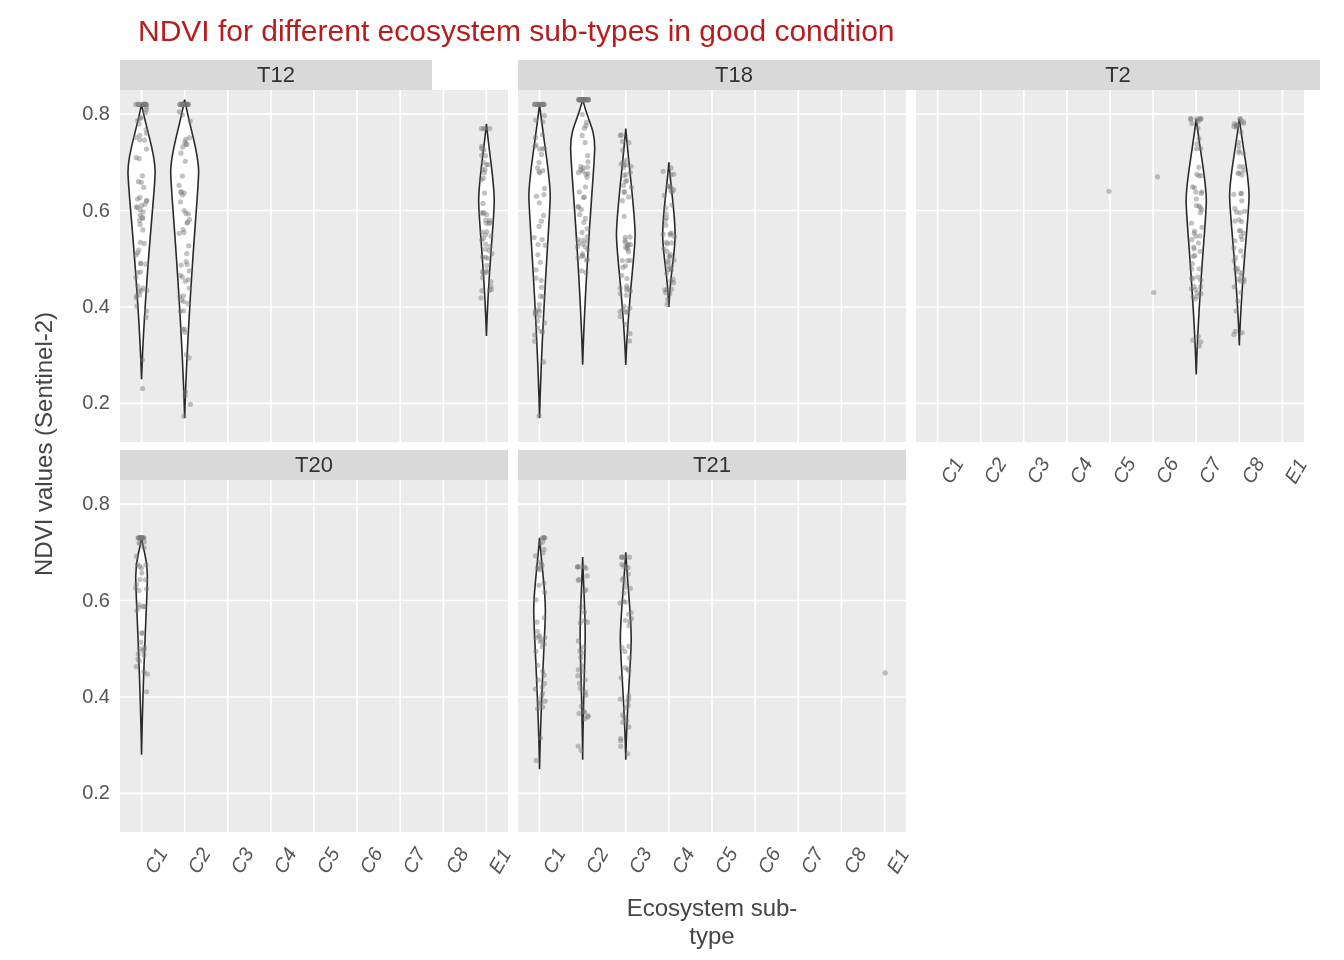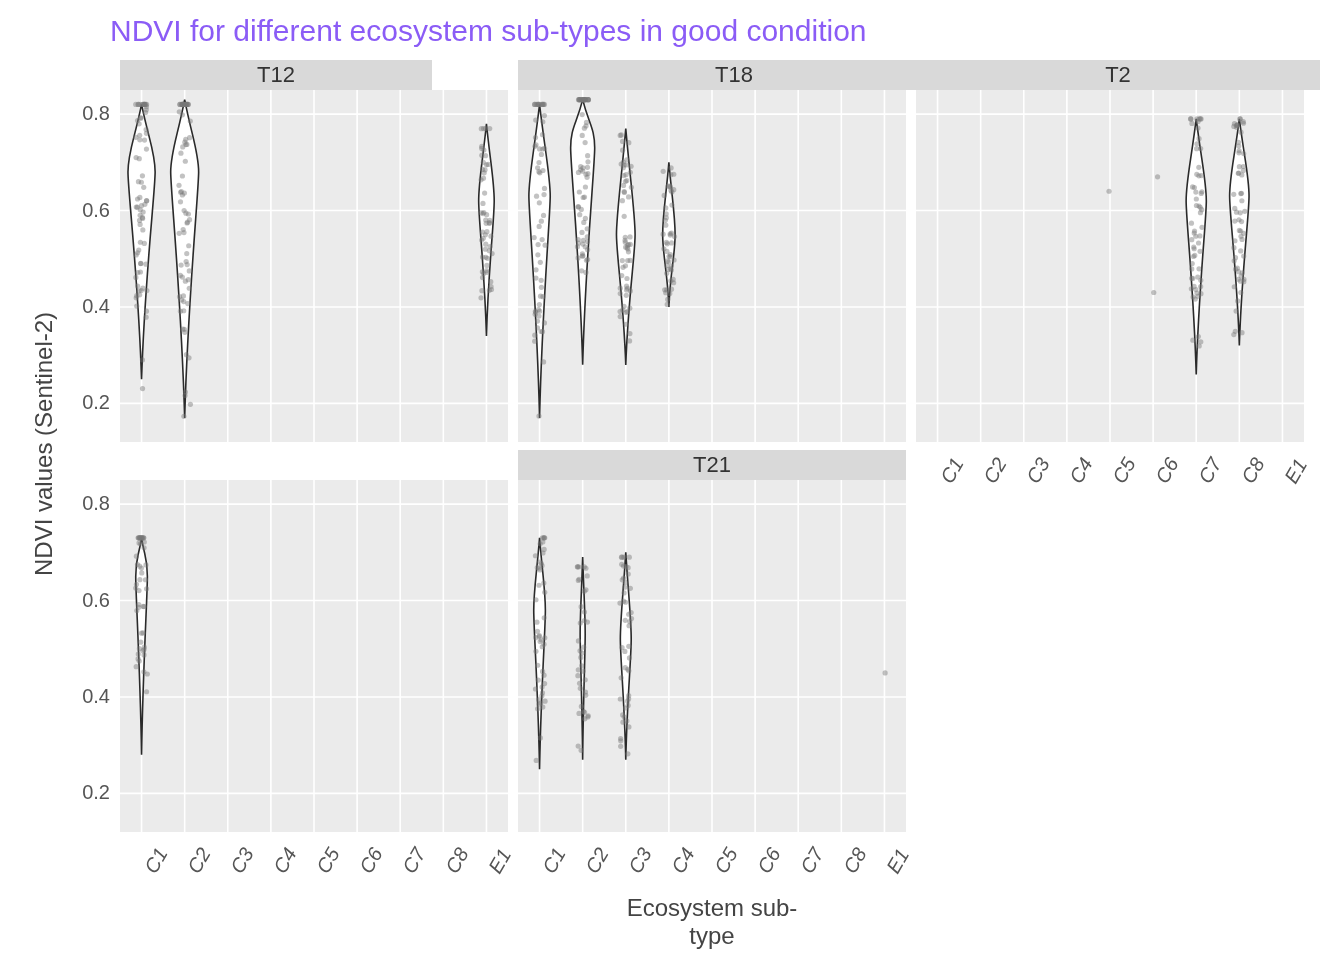--- a/index.html
+++ b/index.html
@@ -9,24 +9,24 @@
     font-family: "Helvetica Neue", Helvetica, Arial, sans-serif;
     color: #333333;
   }
   #stage {
     position: relative;
     width: 1344px;
     height: 960px;
   }
   #title {
     position: absolute;
-    left: 110px;
+    left: 138px;
     top: 14px;
     font-size: 30px;
-    color: #8b5cf6;
+    color: #b91c1c;
   }
   #ylabel {
     position: absolute;
     left: 4px;
     top: 500px;
     transform: rotate(-90deg);
     transform-origin: left top;
     font-size: 24px;
     color: #444;
     white-space: nowrap;
@@ -707,20 +707,21 @@
     </div>
     <div class="tick-label-x" style="left: 935.556px; top: 476px;">C1</div>
     <div class="tick-label-x" style="left: 978.667px; top: 476px;">C2</div>
     <div class="tick-label-x" style="left: 1021.78px; top: 476px;">C3</div>
     <div class="tick-label-x" style="left: 1064.89px; top: 476px;">C4</div>
     <div class="tick-label-x" style="left: 1108px; top: 476px;">C5</div>
     <div class="tick-label-x" style="left: 1151.11px; top: 476px;">C6</div>
     <div class="tick-label-x" style="left: 1194.22px; top: 476px;">C7</div>
     <div class="tick-label-x" style="left: 1237.33px; top: 476px;">C8</div>
     <div class="tick-label-x" style="left: 1280.44px; top: 476px;">E1</div>
+    <div class="strip" style="left: 120px; top: 450px; width: 388px; height: 30px;">T20</div>
     <div class="panel" style="left: 120px; top: 480px; width: 388px; height: 352px;">
       <svg width="388" height="352">
         <line x1="0" x2="388" y1="313.4246575342466" y2="313.4246575342466" stroke="#ffffff" stroke-width="1.6"></line>
         <line x1="0" x2="388" y1="216.986301369863" y2="216.986301369863" stroke="#ffffff" stroke-width="1.6"></line>
         <line x1="0" x2="388" y1="120.54794520547946" y2="120.54794520547946" stroke="#ffffff" stroke-width="1.6"></line>
         <line x1="0" x2="388" y1="24.109589041095887" y2="24.109589041095887" stroke="#ffffff" stroke-width="1.6"></line>
         <line x1="21.555555555555557" x2="21.555555555555557" y1="0" y2="352" stroke="#ffffff" stroke-width="1.6"></line>
         <line x1="64.66666666666667" x2="64.66666666666667" y1="0" y2="352" stroke="#ffffff" stroke-width="1.6"></line>
         <line x1="107.77777777777779" x2="107.77777777777779" y1="0" y2="352" stroke="#ffffff" stroke-width="1.6"></line>
         <line x1="150.8888888888889" x2="150.8888888888889" y1="0" y2="352" stroke="#ffffff" stroke-width="1.6"></line>

